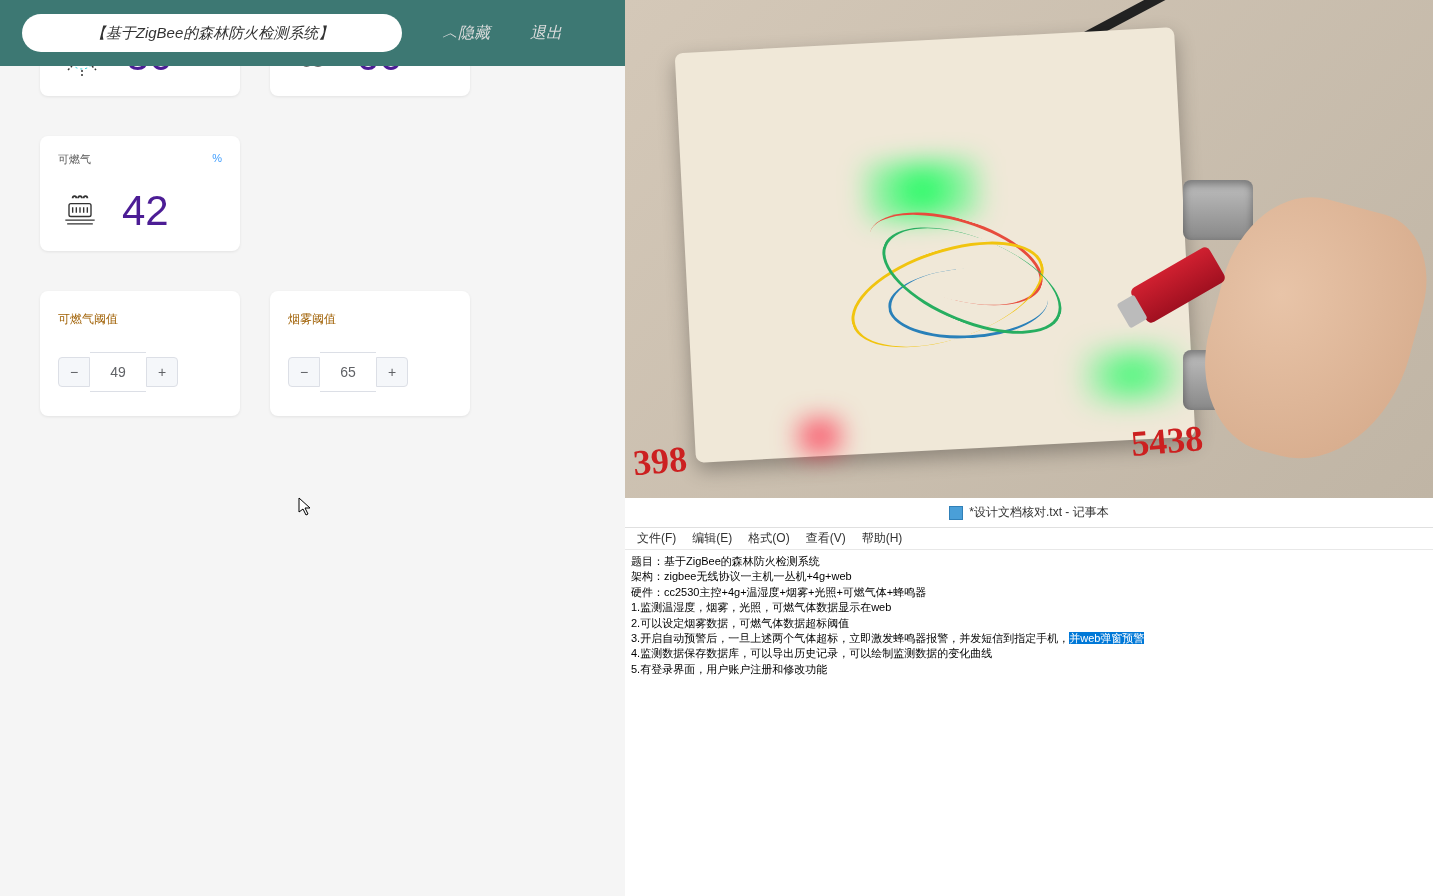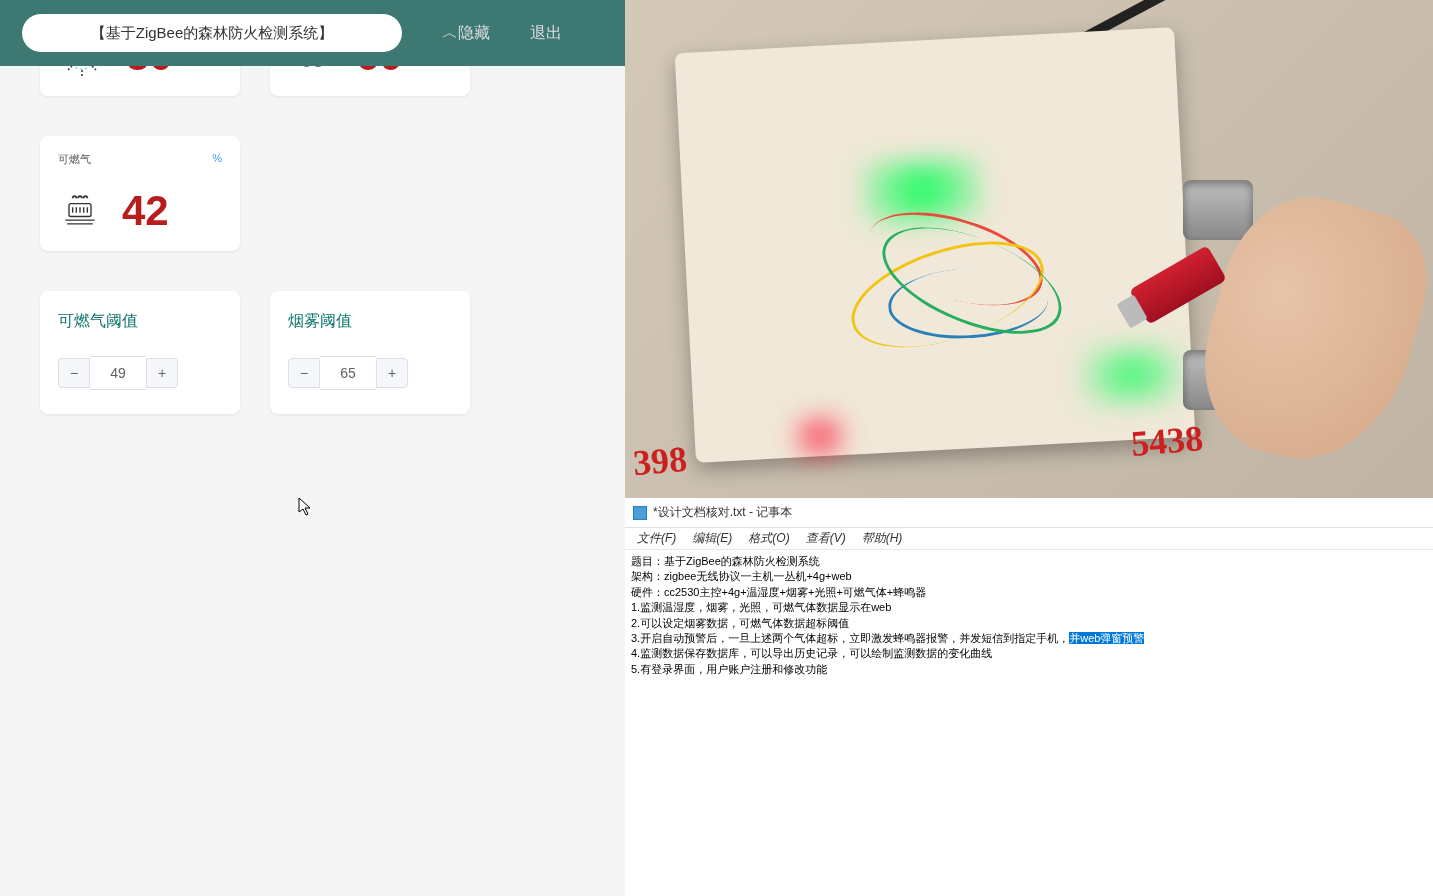--- a/index.html
+++ b/index.html
@@ -21,20 +21,21 @@
       flex-direction: column;
       position: relative;
     }
     
     .header-bar {
       background: #3d7873;
       height: 66px;
       display: flex;
       align-items: center;
       padding: 0 12px;
+      font-style: italic;
     }
     
     .title-pill {
       flex: 1;
       background: #ffffff;
       border-radius: 20px;
       height: 38px;
       display: flex;
       align-items: center;
       justify-content: center;
@@ -89,22 +90,22 @@
     .card-header .unit { color: #409eff; }
     
     .card-body {
       display: flex;
       align-items: center;
       gap: 20px;
     }
     
     .value {
       font-size: 42px;
-      font-weight: 700;
-      color: #b91c1c;
+      font-weight: 400;
+      color: #4c1d95;
     }
     
     
     .icon { width: 48px; height: 48px; stroke: #333; stroke-width: 1.5; fill: none; }
     .icon.small { width: 44px; height: 44px; }
     
     .control-card {
       width: 200px;
       background: #fff;
       border-radius: 8px;
@@ -146,22 +147,22 @@
     
     .threshold-card {
       width: 200px;
       background: #fff;
       border-radius: 8px;
       box-shadow: 0 1px 3px rgba(0,0,0,0.08);
       padding: 20px 18px 24px 18px;
     }
     
     .threshold-label {
-      font-size: 16px;
-      color: #0f766e;
+      font-size: 12px;
+      color: #a16207;
       margin-bottom: 24px;
     }
     
     .stepper {
       display: flex;
       align-items: center;
     }
     .stepper-btn {
       width: 32px;
       height: 30px;
@@ -171,21 +172,21 @@
       cursor: pointer;
       display: flex;
       align-items: center;
       justify-content: center;
       font-size: 14px;
     }
     .stepper-btn:first-child { border-radius: 4px 0 0 4px; }
     .stepper-btn:last-child { border-radius: 0 4px 4px 0; }
     .stepper-input {
       width: 56px;
-      height: 34px;
+      height: 40px;
       border: 1px solid #dcdfe6;
       border-left: none;
       border-right: none;
       text-align: center;
       font-size: 14px;
       color: #606266;
     }
     
     .cursor-arrow {
       position: absolute;
@@ -333,39 +334,40 @@
     
     .notepad-title {
       height: 30px;
       background: #fff;
       border-bottom: 1px solid #e0e0e0;
       display: flex;
       align-items: center;
       padding: 0 8px;
       font-size: 12px;
       color: #333;
+      justify-content: center;
     }
     .notepad-icon {
       width: 14px;
       height: 14px;
       background: #4a9fd8;
       margin-right: 6px;
       border: 1px solid #3080b8;
     }
     
     .menubar {
       height: 22px;
       display: flex;
       align-items: center;
       padding: 0 4px;
       font-size: 12px;
       color: #333;
       border-bottom: 1px solid #e8e8e8;
     }
-    .menu-item { padding: 0 8px; cursor: pointer; font-style: italic; }
+    .menu-item { padding: 0 8px; cursor: pointer; }
     
     .notepad-content {
       flex: 1;
       padding: 4px 6px;
       font-size: 11px;
       line-height: 1.4;
       color: #000;
       white-space: pre-wrap;
       font-family: "Microsoft YaHei", SimSun, sans-serif;
     }

